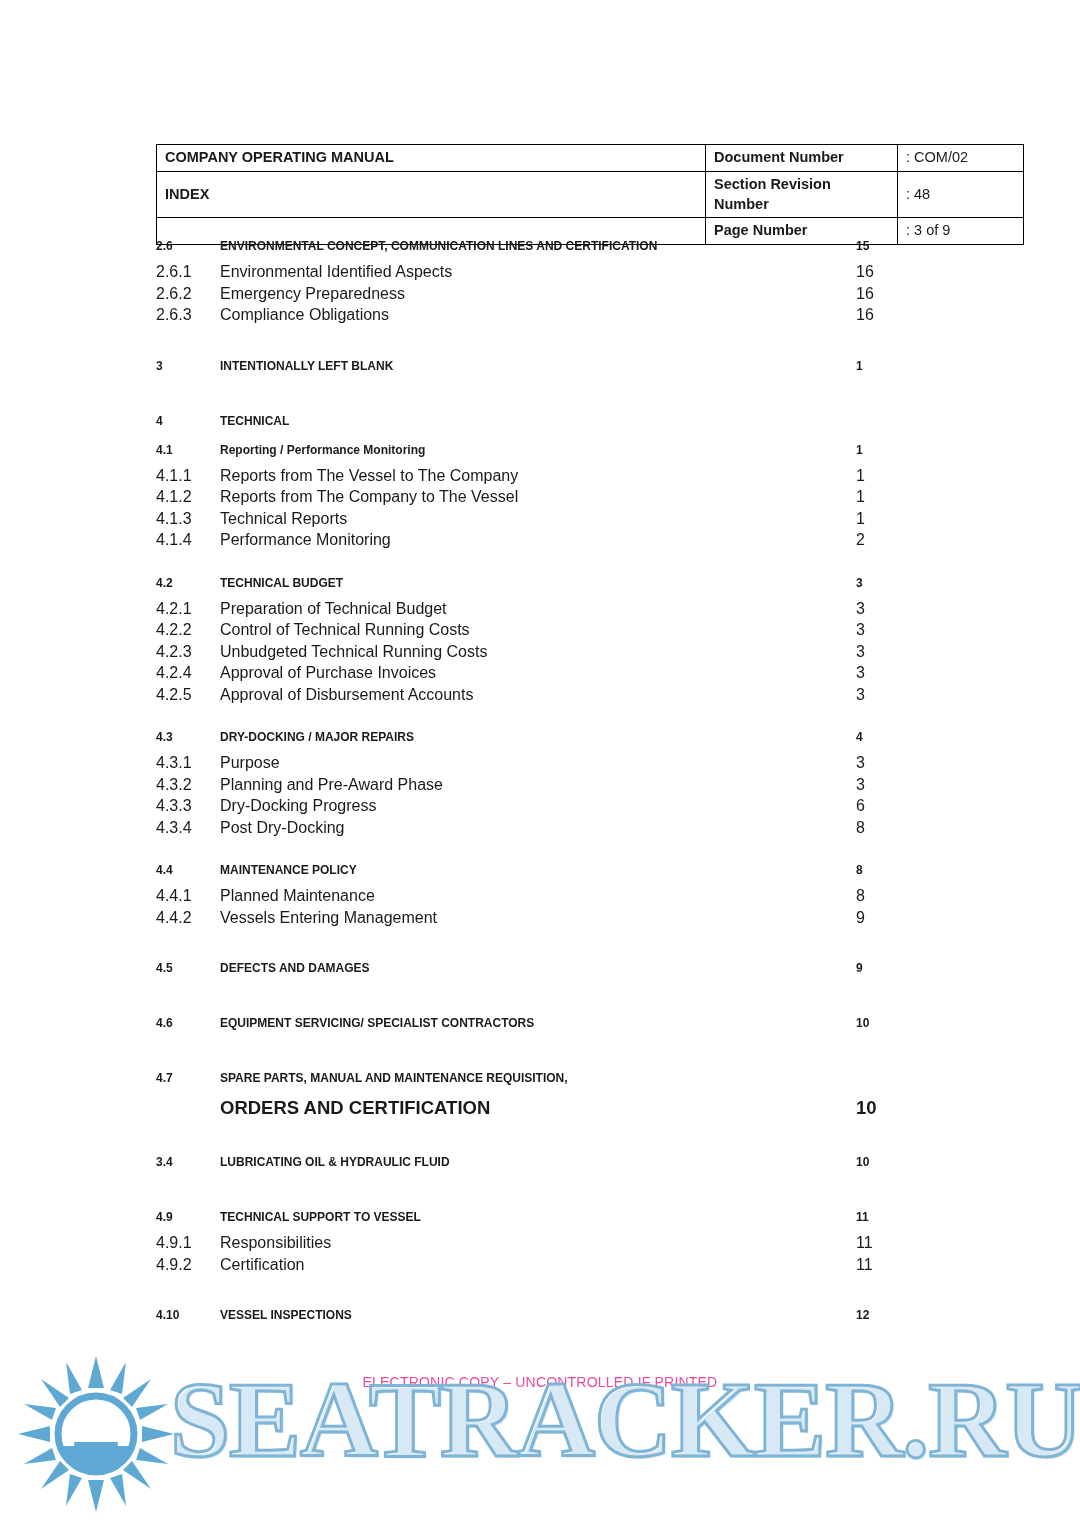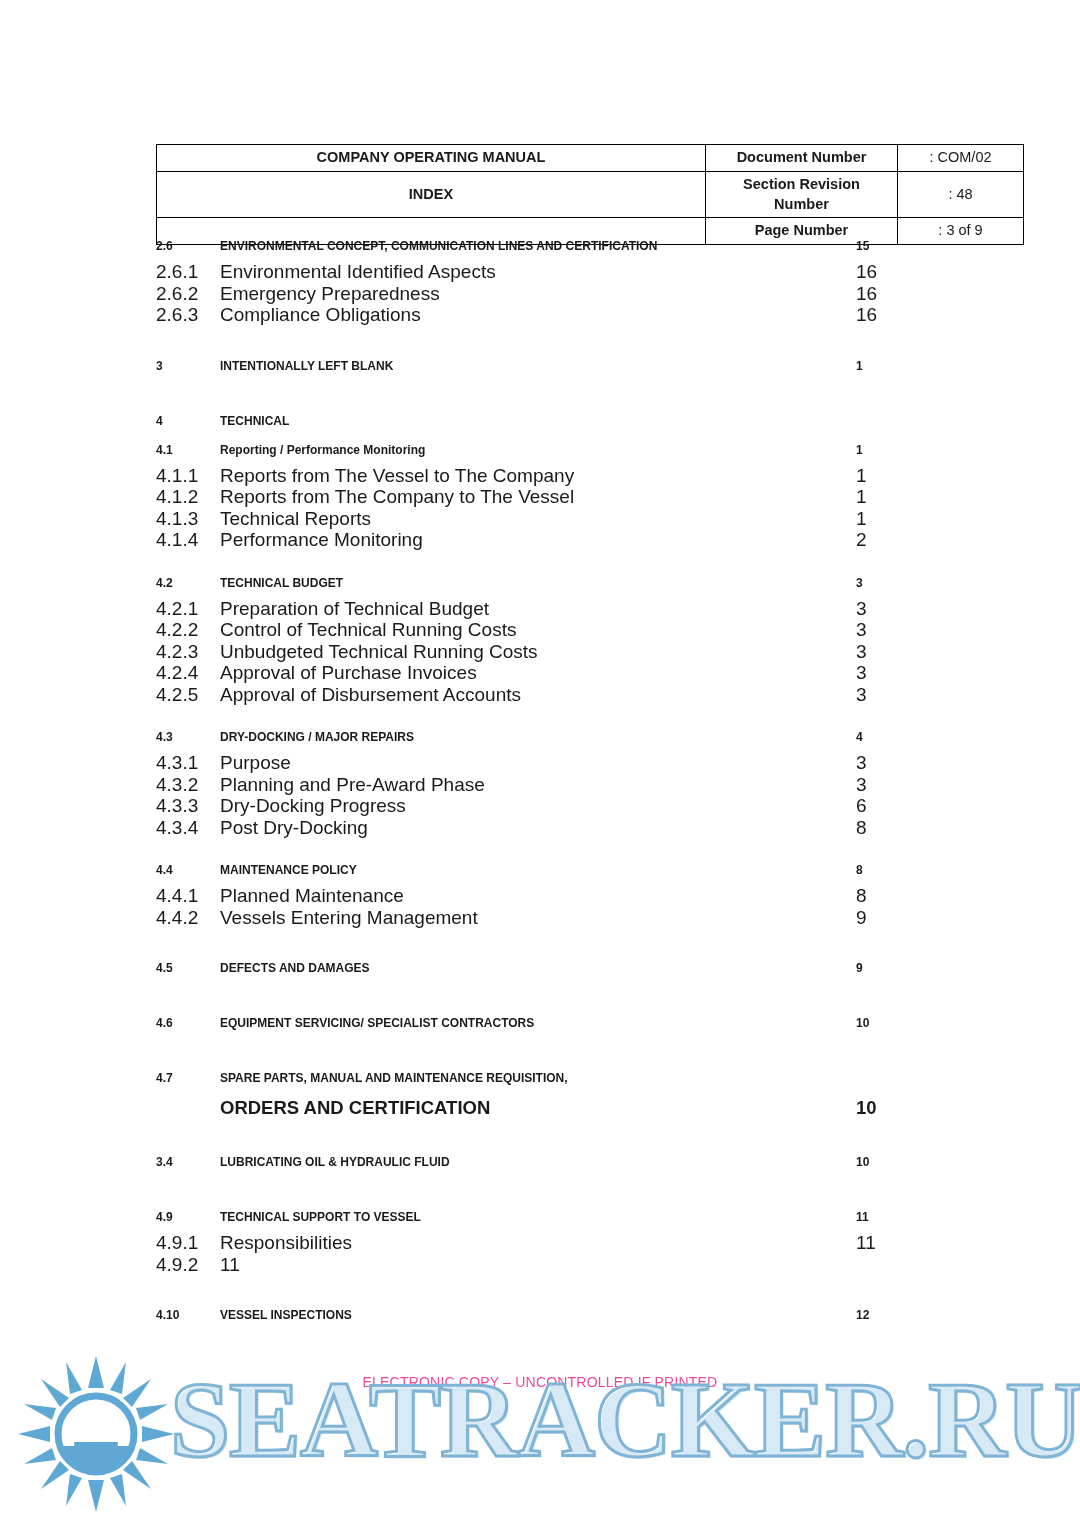--- a/index.html
+++ b/index.html
@@ -30,21 +30,20 @@
     border-collapse: collapse;
     table-layout: fixed;
   }
   .header-table td {
     border: 1px solid #000;
     padding: 3px 8px;
     font-size: 14.5px;
     line-height: 1.35;
     vertical-align: middle;
     height: 20px;
-    text-align: center;
   }
   .hdr-title {
     font-weight: bold;
     font-size: 15px;
   }
   .hdr-sub {
     font-weight: bold;
     font-size: 13.5px;
   }
   .hdr-label {
@@ -88,21 +87,21 @@
     font-weight: bold;
     font-size: 12px;
     line-height: 29px;
   }
   .lvl1 .num { width: 64px; flex: 0 0 64px; }
   .lvl1 .page-no { font-weight: bold; }
 
   
   .lvl2 {
     font-weight: normal;
-    font-size: 19px;
+    font-size: 16px;
     line-height: 21.5px;
     align-items: flex-end;
   }
   .lvl2 .num { width: 64px; flex: 0 0 64px; }
 
   .spacer-lg { height: 26px; }
   .spacer-md { height: 18px; }
 
   .cont-line {
     display: flex;
@@ -369,20 +368,21 @@
       <span class="label">TECHNICAL SUPPORT TO VESSEL</span>
       <span class="page-no">11</span>
     </div>
     <div class="toc-row lvl2">
       <span class="num">4.9.1</span>
       <span class="label">Responsibilities</span>
       <span class="page-no">11</span>
     </div>
     <div class="toc-row lvl2">
       <span class="num">4.9.2</span>
+      <span class="label">Certification</span>
       <span class="page-no">11</span>
     </div>
 
     <div class="spacer-lg"></div>
 
     <div class="toc-row lvl1">
       <span class="num">4.10</span>
       <span class="label">VESSEL INSPECTIONS</span>
       <span class="page-no">12</span>
     </div>

